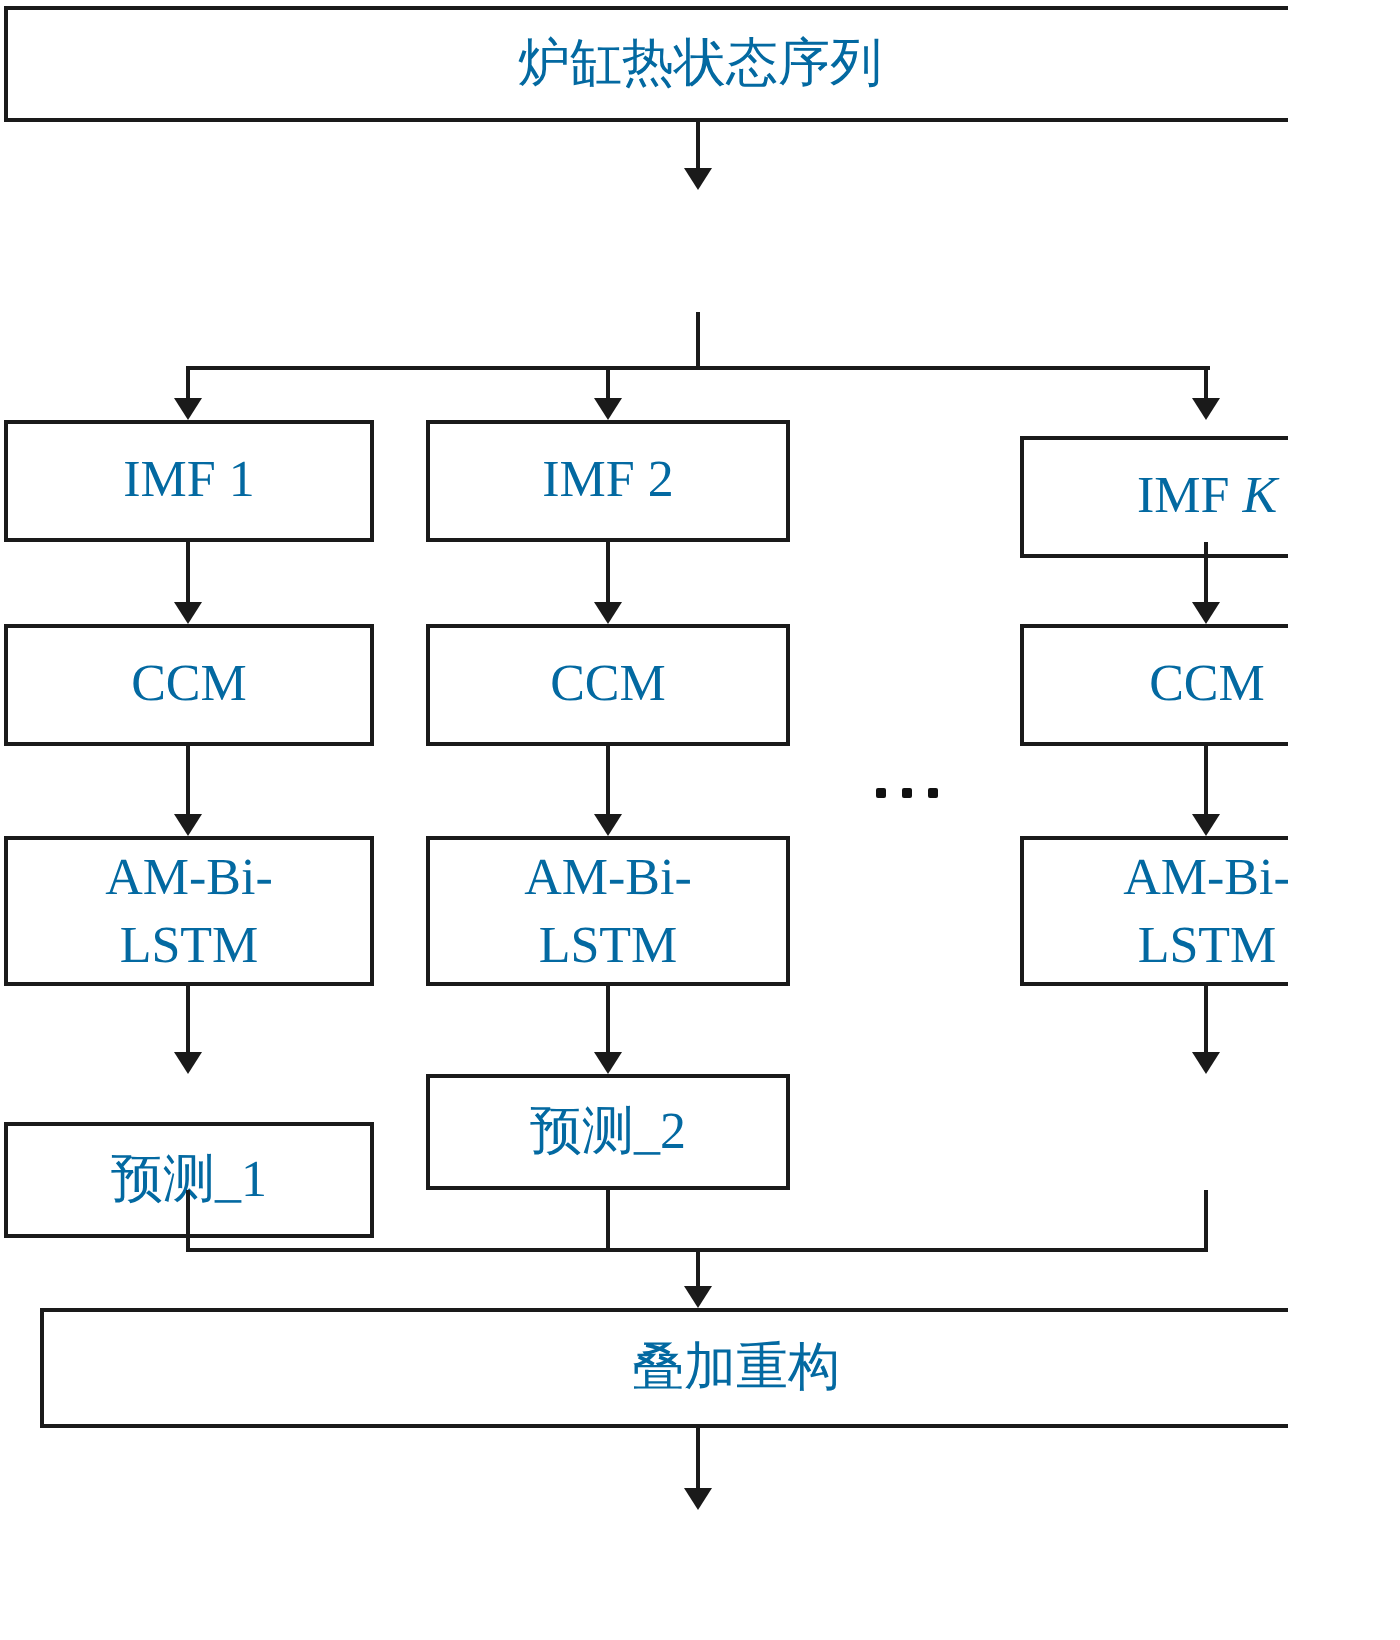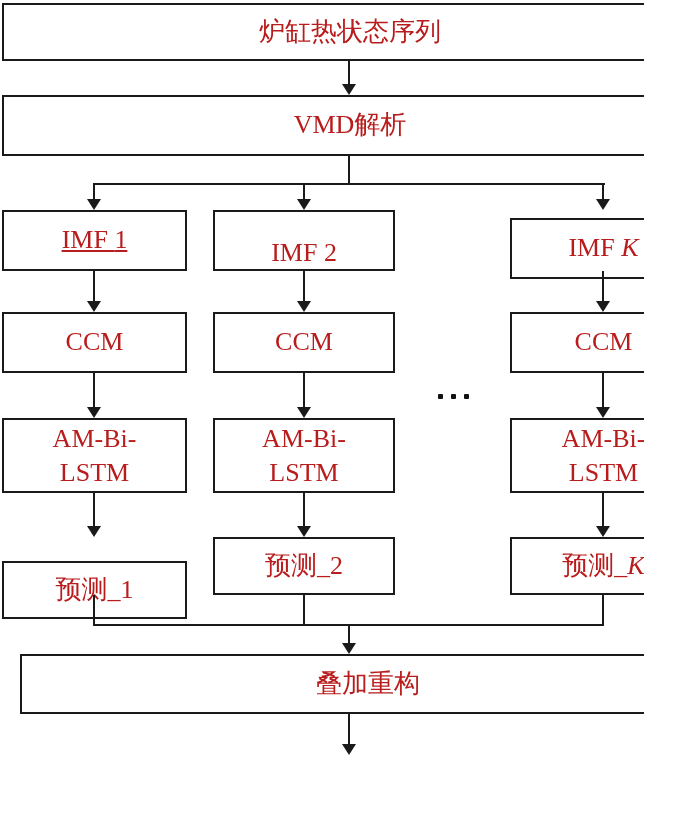--- a/index.html
+++ b/index.html
@@ -2,21 +2,21 @@
 <html><head>
 <meta charset="utf-8">
 <style>
   html, body { margin: 0; padding: 0; background: #ffffff; }
   #canvas {
     position: relative;
     width: 644px;
     height: 820px;
     background: #ffffff;
     font-family: "Liberation Serif", "DejaVu Serif", serif;
-    color: #b91c1c;
+    color: #0369a1;
     overflow: hidden;
   }
   .box {
     position: absolute;
     box-sizing: border-box;
     border: 2px solid #1a1a1a;
     background: #ffffff;
     display: flex;
     align-items: center;
     justify-content: center;
@@ -63,38 +63,35 @@
 
 <div id="canvas">
 
   <div class="box" style="left:2px; top:3px; width:696px; height:58px;">
     <span>炉缸热状态序列</span>
   </div>
 
   <div class="stem" style="left:348px; top:61px; height:24px;"></div>
   <div class="head" style="left:342px; top:84px;"></div>
 
-  <div class="box" style="left:2px; top:95px; width:696px; height:61px;">
-    <span>VMD解析</span>
-  </div>
 
   <div class="stem" style="left:348px; top:156px; height:28px;"></div>
   <div class="hline" style="left:93px; top:183px; width:512px;"></div>
 
   <div class="stem" style="left:93px; top:184px; height:16px;"></div>
   <div class="head" style="left:87px; top:199px;"></div>
   <div class="stem" style="left:303px; top:184px; height:16px;"></div>
   <div class="head" style="left:297px; top:199px;"></div>
   <div class="stem" style="left:602px; top:184px; height:16px;"></div>
   <div class="head" style="left:596px; top:199px;"></div>
 
-  <div class="box" style="left:2px; top:210px; width:185px; height:61px;text-decoration:underline;">
+  <div class="box" style="left:2px; top:210px; width:185px; height:61px;">
     <span><span>IMF </span><span>1</span></span>
   </div>
-  <div class="box" style="left:213px; top:210px; width:182px; height:61px;align-items:flex-end;">
+  <div class="box" style="left:213px; top:210px; width:182px; height:61px;">
     <span><span>IMF </span><span>2</span></span>
   </div>
   <div class="box" style="left:510px; top:218px; width:187px; height:61px;">
     <span><span>IMF </span><span class="var-italic">K</span></span>
   </div>
 
   <div class="stem" style="left:93px; top:271px; height:31px;"></div>
   <div class="head" style="left:87px; top:301px;"></div>
   <div class="stem" style="left:303px; top:271px; height:31px;"></div>
   <div class="head" style="left:297px; top:301px;"></div>
@@ -143,23 +140,20 @@
   <div class="head" style="left:297px; top:526px;"></div>
   <div class="stem" style="left:602px; top:493px; height:34px;"></div>
   <div class="head" style="left:596px; top:526px;"></div>
 
   <div class="box" style="left:2px; top:537px; width:185px; height:58px;margin-top:24px;">
     <span><span>预测_</span><span>1</span></span>
   </div>
   <div class="box" style="left:213px; top:537px; width:182px; height:58px;">
     <span><span>预测_</span><span>2</span></span>
   </div>
-  <div class="box" style="left:510px; top:537px; width:187px; height:58px;">
-    <span><span>预测_</span><span class="var-italic">K</span></span>
-  </div>
 
   <div class="stem" style="left:93px; top:595px; height:31px;"></div>
   <div class="stem" style="left:303px; top:595px; height:31px;"></div>
   <div class="stem" style="left:602px; top:595px; height:31px;"></div>
   <div class="hline" style="left:93px; top:624px; width:511px;"></div>
 
   <div class="stem" style="left:348px; top:626px; height:18px;"></div>
   <div class="head" style="left:342px; top:643px;"></div>
 
   <div class="box" style="left:20px; top:654px; width:696px; height:60px;">

